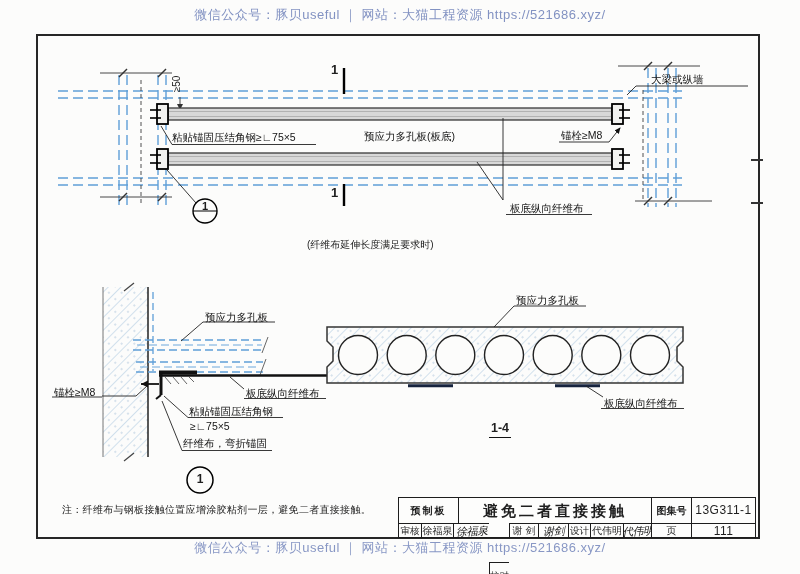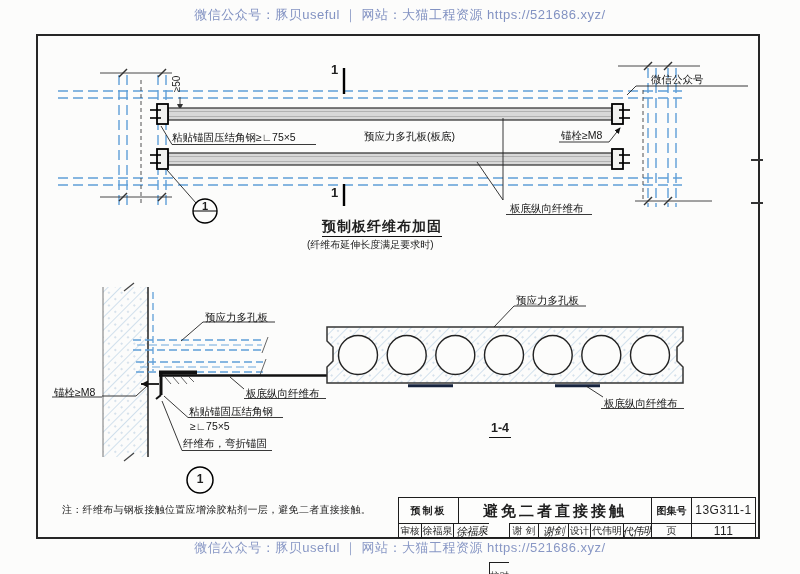--- a/index.html
+++ b/index.html
@@ -216,24 +216,23 @@
       </g>
     </g>
   </svg>
 
   <div class="abs rot" style="left:177px;top:84px;">≥50</div>
   <div class="abs num" style="left:331px;top:63px;">1</div>
   <div class="abs num" style="left:331px;top:186px;">1</div>
   <div class="abs lbl" style="left:172px;top:131px;">粘贴锚固压结角钢≥∟75×5</div>
   <div class="abs lbl" style="left:364px;top:130px;">预应力多孔板(板底)</div>
   <div class="abs lbl" style="left:561px;top:129px;">锚栓≥M8</div>
-  <div class="abs lbl" style="left:651px;top:73px;">微信公众号</div>
+  <div class="abs lbl" style="left:651px;top:73px;">大梁或纵墙</div>
   <div class="abs lbl" style="left:510px;top:202px;">板底纵向纤维布</div>
   <div class="abs ctr" style="left:205px;top:206px;font-size:11px;font-weight:bold;">1</div>
-  <div class="abs ttl" style="left:322px;top:218px;">预制板纤维布加固</div>
   <div class="abs sub" style="left:307px;top:239px;">(纤维布延伸长度满足要求时)</div>
 
   <div class="abs lbl" style="left:205px;top:311px;">预应力多孔板</div>
   <div class="abs lbl" style="left:54px;top:386px;">锚栓≥M8</div>
   <div class="abs lbl" style="left:246px;top:387px;">板底纵向纤维布</div>
   <div class="abs lbl" style="left:189px;top:405px;">粘贴锚固压结角钢</div>
   <div class="abs lbl" style="left:190px;top:420px;">≥∟75×5</div>
   <div class="abs lbl" style="left:183px;top:437px;">纤维布，弯折锚固</div>
   <div class="abs ctr" style="left:200px;top:480px;font-size:12px;font-weight:bold;">1</div>
   <div class="abs note" style="left:62px;top:504px;">注：纤维布与钢板接触位置应增涂胶粘剂一层，避免二者直接接触。</div>

